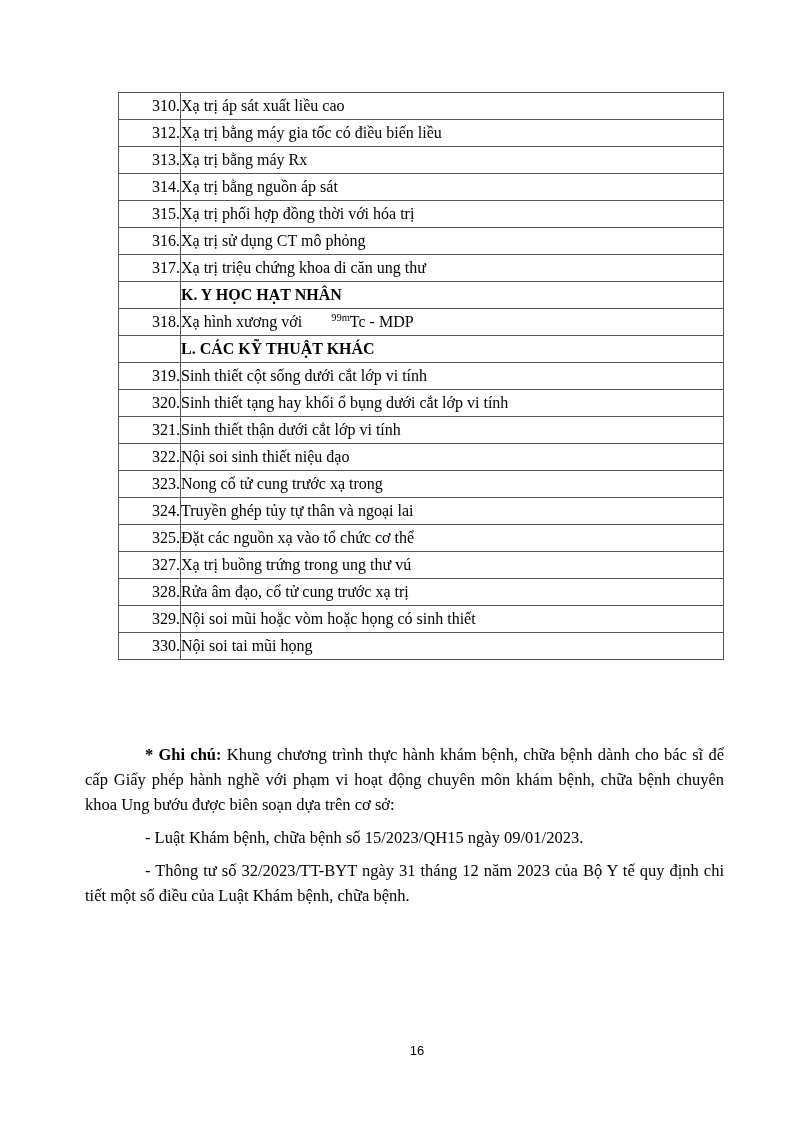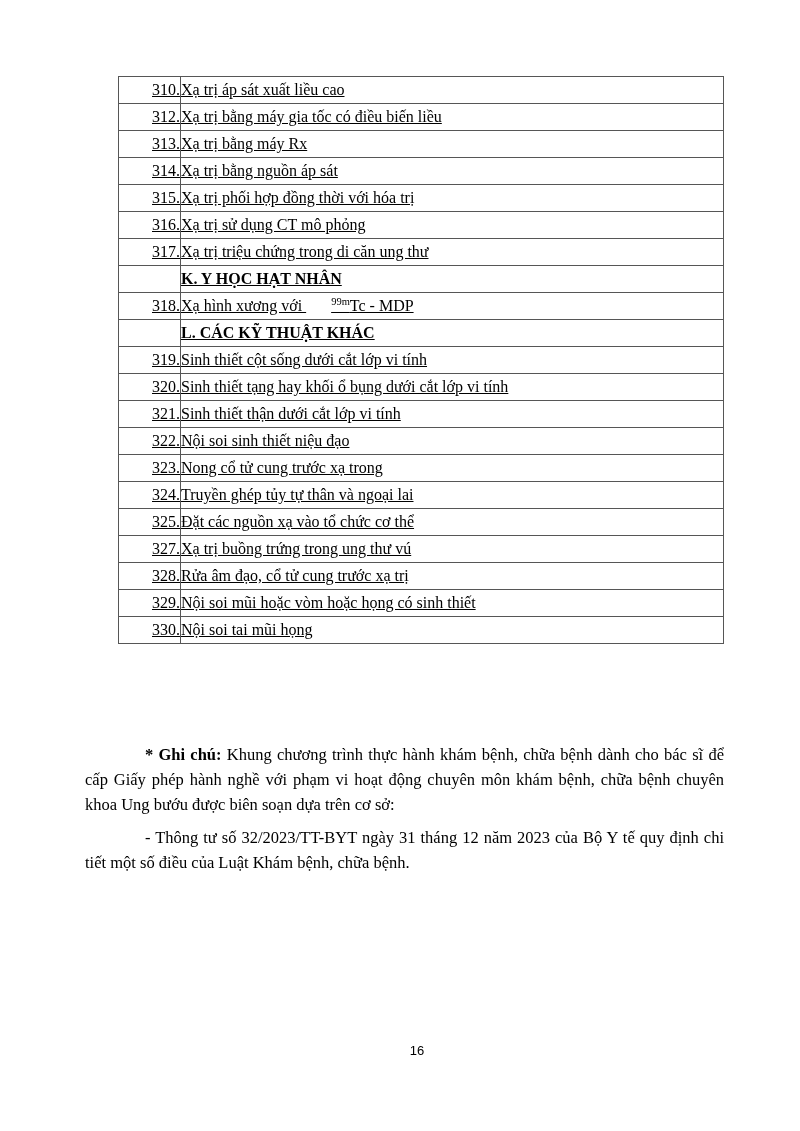--- a/index.html
+++ b/index.html
@@ -8,25 +8,24 @@
     width: 800px;
     height: 1131px;
     background: #ffffff;
     font-family: "Liberation Serif", serif;
     color: #000000;
     overflow: hidden;
   }
   table.proc-table {
     position: absolute;
     left: 118px;
-    top: 76px;
+    top: 92px;
     width: 606px;
     border-collapse: collapse;
     table-layout: fixed;
-    text-decoration: underline;
   }
   table.proc-table td {
     border: 1px solid #565656;
     height: 26px;
     font-size: 16px;
     padding: 0;
     vertical-align: middle;
     overflow: hidden;
     white-space: nowrap;
   }
@@ -98,21 +97,21 @@
         <tr>
           <td class="num">315.</td>
           <td class="label">Xạ trị phối hợp đồng thời với hóa trị</td>
         </tr>
         <tr>
           <td class="num">316.</td>
           <td class="label">Xạ trị sử dụng CT mô phỏng</td>
         </tr>
         <tr>
           <td class="num">317.</td>
-          <td class="label">Xạ trị triệu chứng trong di căn ung thư</td>
+          <td class="label">Xạ trị triệu chứng khoa di căn ung thư</td>
         </tr>
         <tr class="section-row">
           <td class="num"></td>
           <td class="label">K. Y HỌC HẠT NHÂN</td>
         </tr>
         <tr>
           <td class="num">318.</td>
           <td class="label">Xạ hình xương với <sup>99m</sup>Tc - MDP</td>
         </tr>
         <tr class="section-row">
@@ -161,20 +160,21 @@
         </tr>
         <tr>
           <td class="num">330.</td>
           <td class="label">Nội soi tai mũi họng</td>
         </tr>
       </tbody>
   </table>
 
   <div class="notes">
       <p><b>* Ghi chú:</b> Khung chương trình thực hành khám bệnh, chữa bệnh dành cho bác sĩ để cấp Giấy phép hành nghề với phạm vi hoạt động chuyên môn khám bệnh, chữa bệnh chuyên khoa Ung bướu được biên soạn dựa trên cơ sở:</p>
+      <p>- Luật Khám bệnh, chữa bệnh số 15/2023/QH15 ngày 09/01/2023.</p>
       <p>- Thông tư số 32/2023/TT-BYT ngày 31 tháng 12 năm 2023 của Bộ Y tế quy định chi tiết một số điều của Luật Khám bệnh, chữa bệnh.</p>
     </div>
 
   <div class="page-footer">
     <span>16</span>
   </div>
 
 </div>
 
 </body></html>

